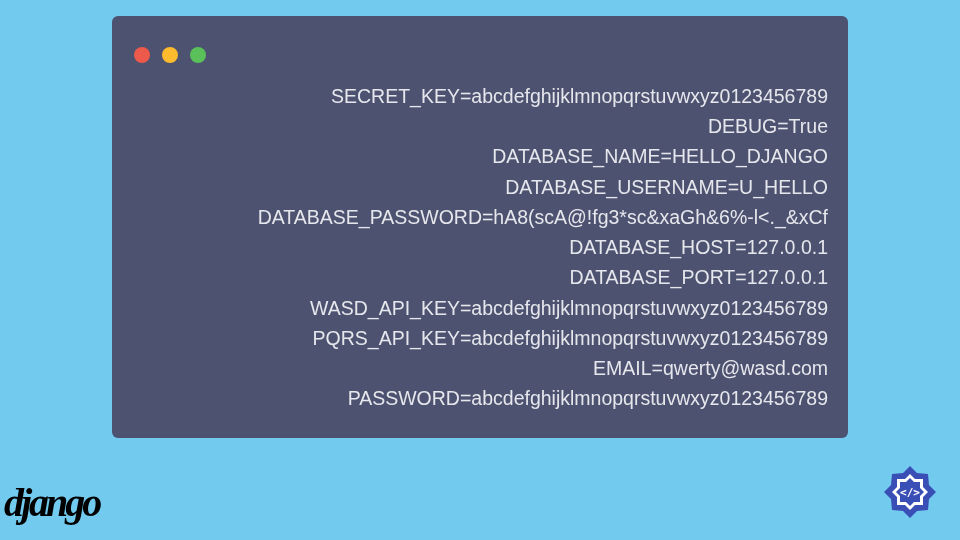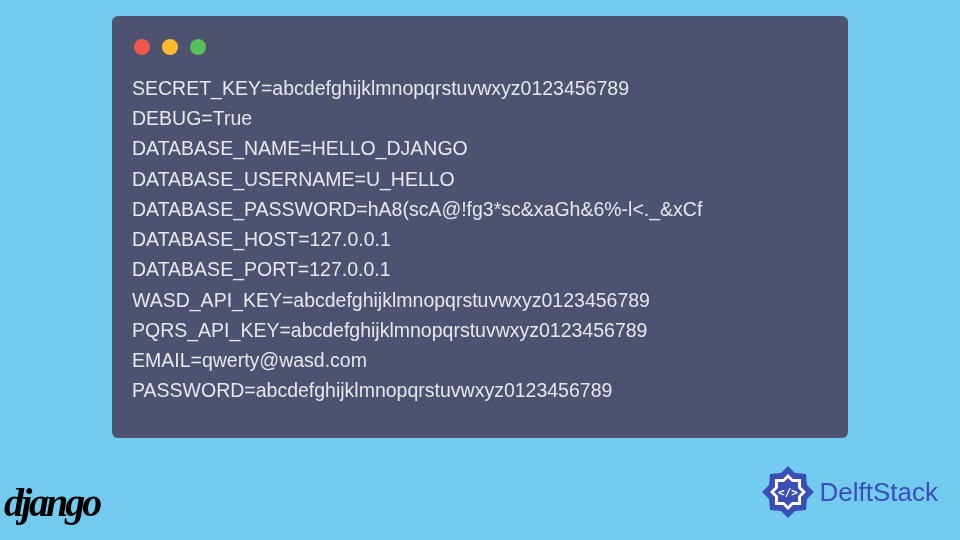--- a/index.html
+++ b/index.html
@@ -10,21 +10,22 @@
     position: relative;
   }
   .terminal {
     position: absolute;
     left: 112px;
     top: 16px;
     width: 736px;
     height: 422px;
     background: #4c5270;
     border-radius: 6px;
-    padding: 23px 20px 18px 20px;
+    padding: 31px 20px 18px 20px;
+    text-align: right;
   }
   .traffic-lights {
     display: flex;
     gap: 12px;
     margin-bottom: 18px;
     margin-left: 2px;
   }
   .light {
     width: 16px;
     height: 16px;
@@ -99,14 +100,13 @@
   <div class="ds-icon">
     <svg viewBox="0 0 56 56" width="56" height="56">
       <g transform="translate(28,28)">
         <polygon points="0,-26 7,-19 18,-18 19,-7 26,0 19,7 18,18 7,19 0,26 -7,19 -18,18 -19,7 -26,0 -19,-7 -18,-18 -7,-19" fill="#3a4fb5"></polygon>
         <polygon points="0,-18 5,-13 13,-13 13,-5 18,0 13,5 13,13 5,13 0,18 -5,13 -13,13 -13,5 -18,0 -13,-5 -13,-13 -5,-13" fill="#ffffff"></polygon>
         <polygon points="0,-14 4,-10 10,-10 10,-4 14,0 10,4 10,10 4,10 0,14 -4,10 -10,10 -10,4 -14,0 -10,-4 -10,-10 -4,-10" fill="#3a4fb5"></polygon>
         <text x="0" y="4" text-anchor="middle" font-size="11" fill="#ffffff" font-family="monospace" font-weight="bold">&lt;/&gt;</text>
       </g>
     </svg>
   </div>
-  <div class="ds-text">DelftStack</div>
 </div>
 
 </body></html>

